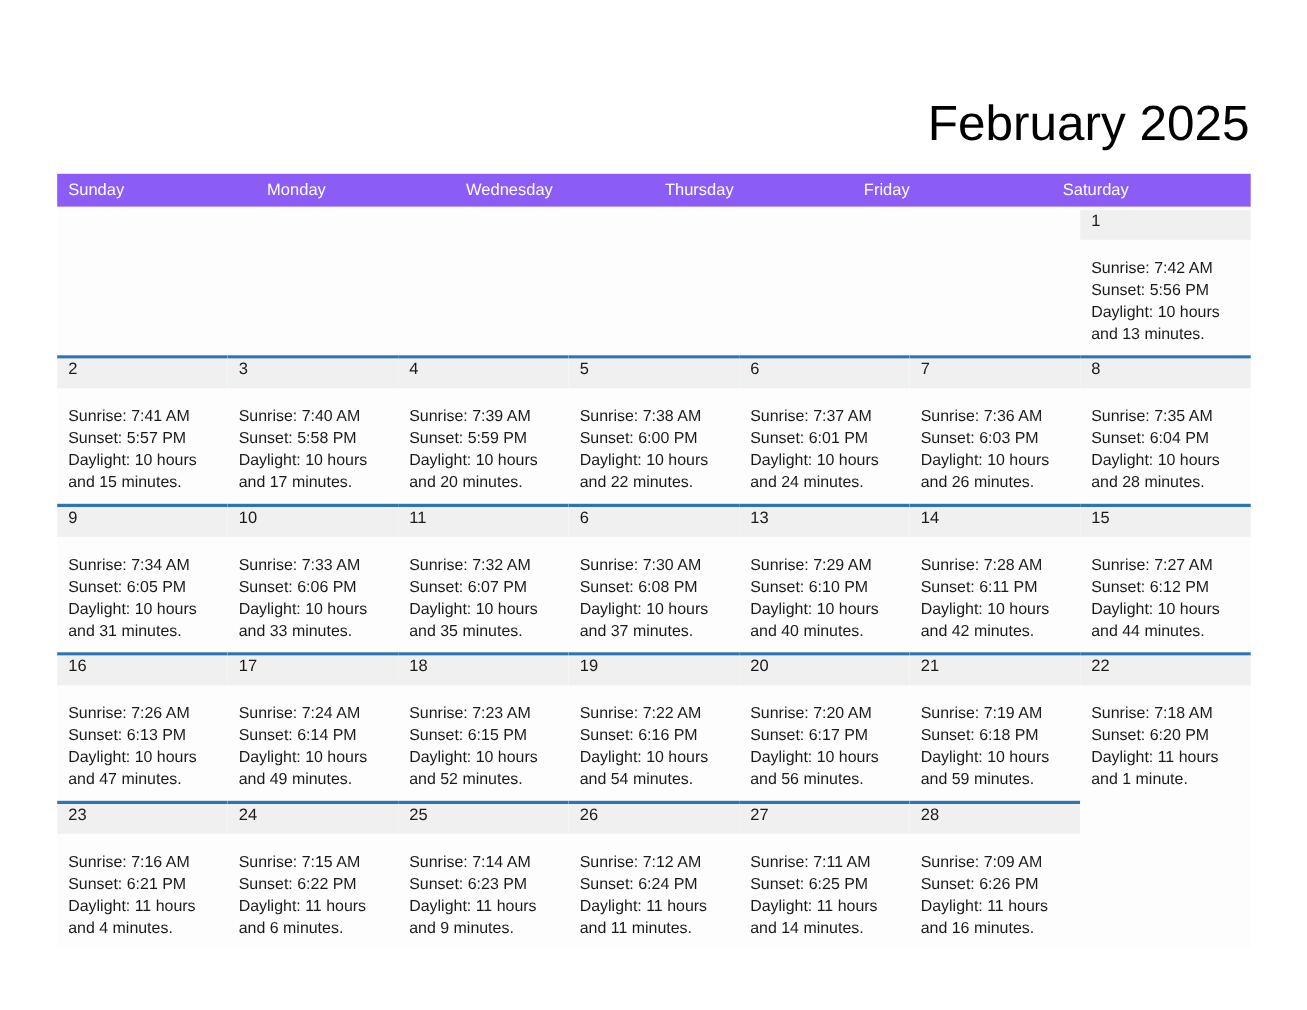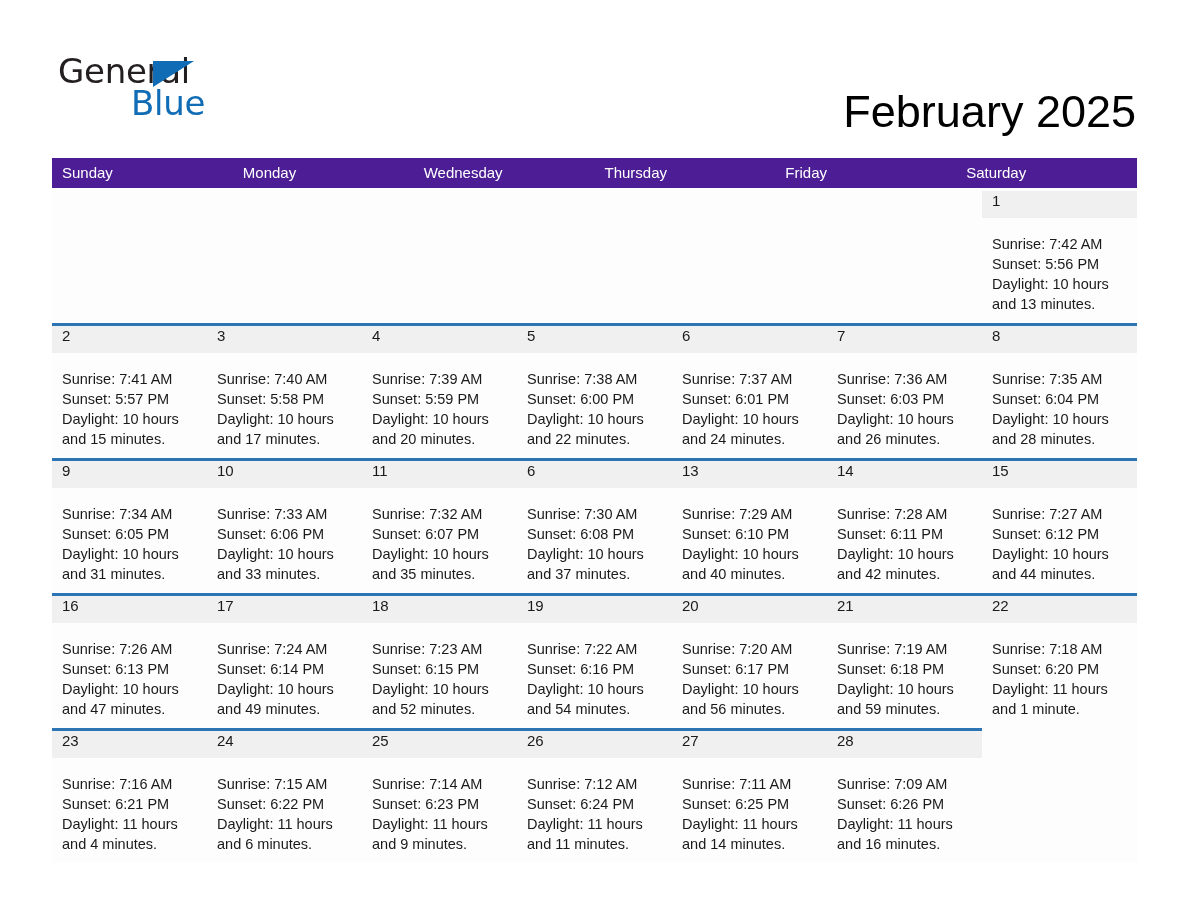--- a/index.html
+++ b/index.html
@@ -95,21 +95,21 @@
   
   .calendar {
     position: absolute;
     left: 52px;
     top: 158px;
     width: 1085px;
   }
   .cal-head {
     display: flex;
     width: 100%;
-    background: #4c1d95;
+    background: #8b5cf6;
     height: 30px;
   }
   .cal-head .hcell {
     flex: 1 1 0;
     box-sizing: border-box;
     padding: 0 0 0 10px;
     color: #ffffff;
     font-size: 15px;
     line-height: 30px;
     white-space: nowrap;
@@ -176,25 +176,20 @@
   .week.first .daycell .rule { background: transparent; }
   .week.first .daycell.filled .rule { background: transparent; }
 </style>
 </head>
 <body>
 
 <div class="page">
 
   <div class="header">
 
-    <div class="logo">
-      <span class="logo-general">General</span>
-      <span class="logo-tri"></span>
-      <span class="logo-blue">Blue</span>
-    </div>
 
     <div class="title">February 2025</div>
     <div class="subtitle">Mount Orab, Ohio, United States</div>
   </div>
 
   <div class="calendar">
 
     <div class="cal-head">
       <div class="hcell">Sunday</div>
       <div class="hcell">Monday</div>

